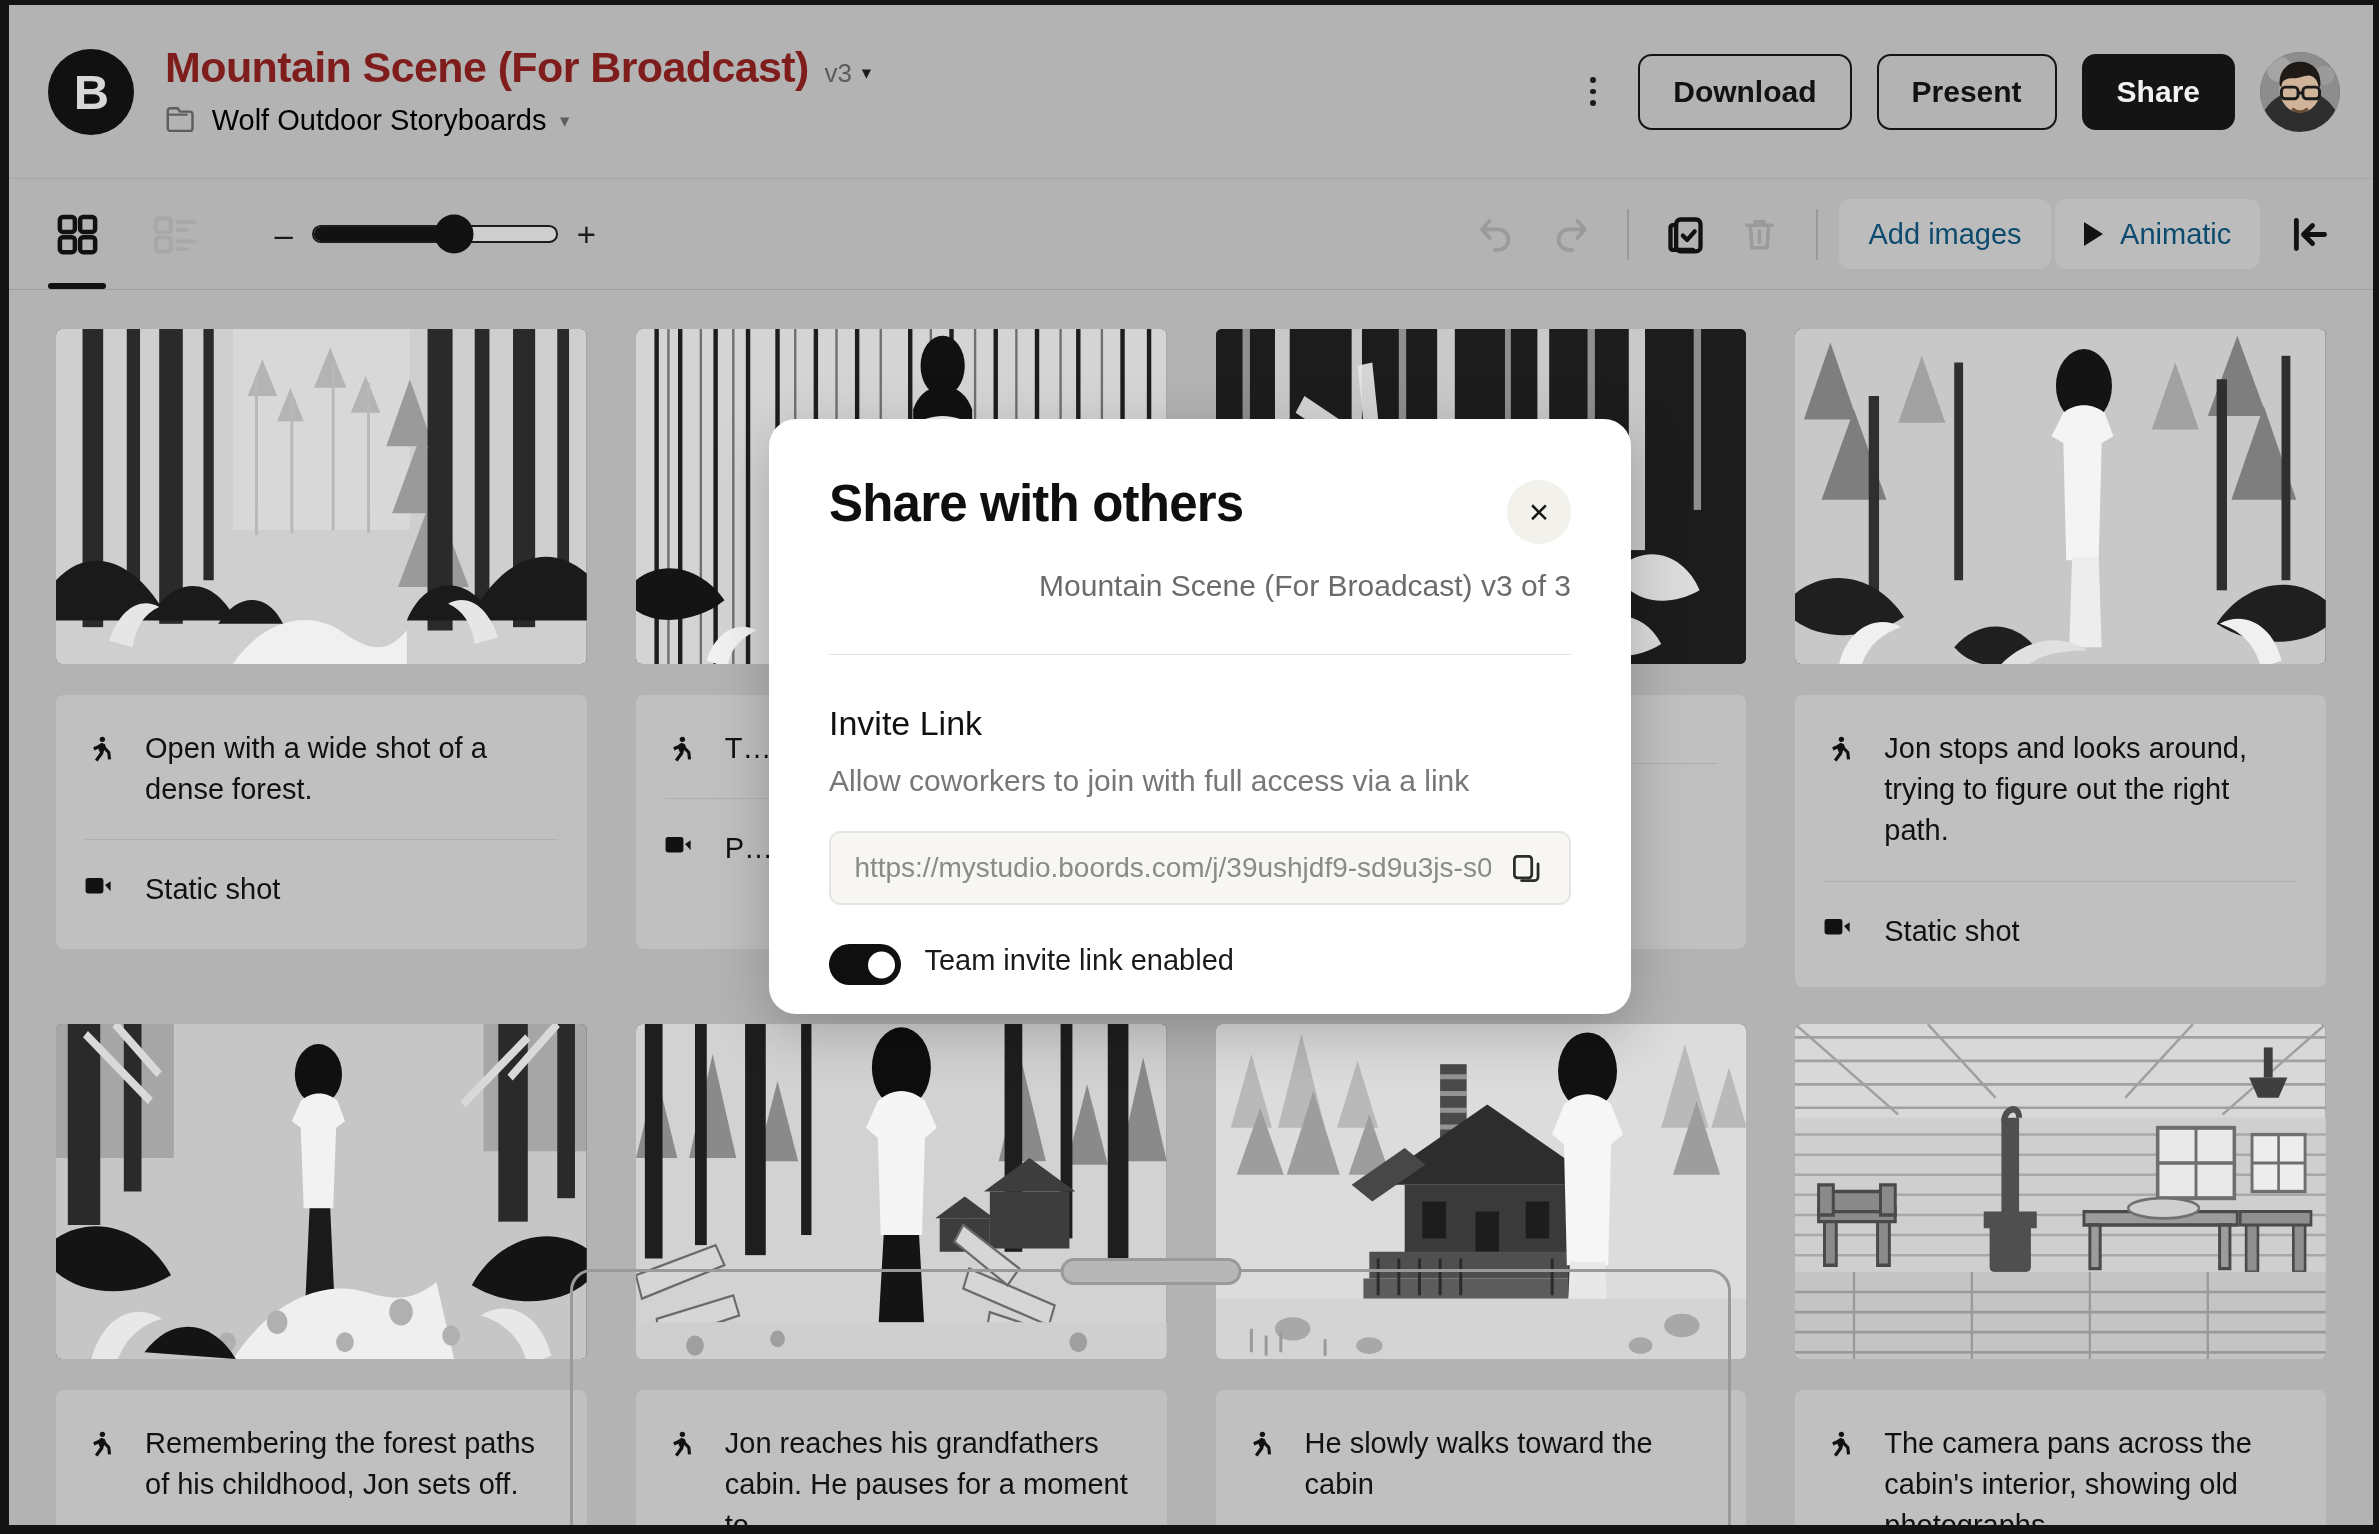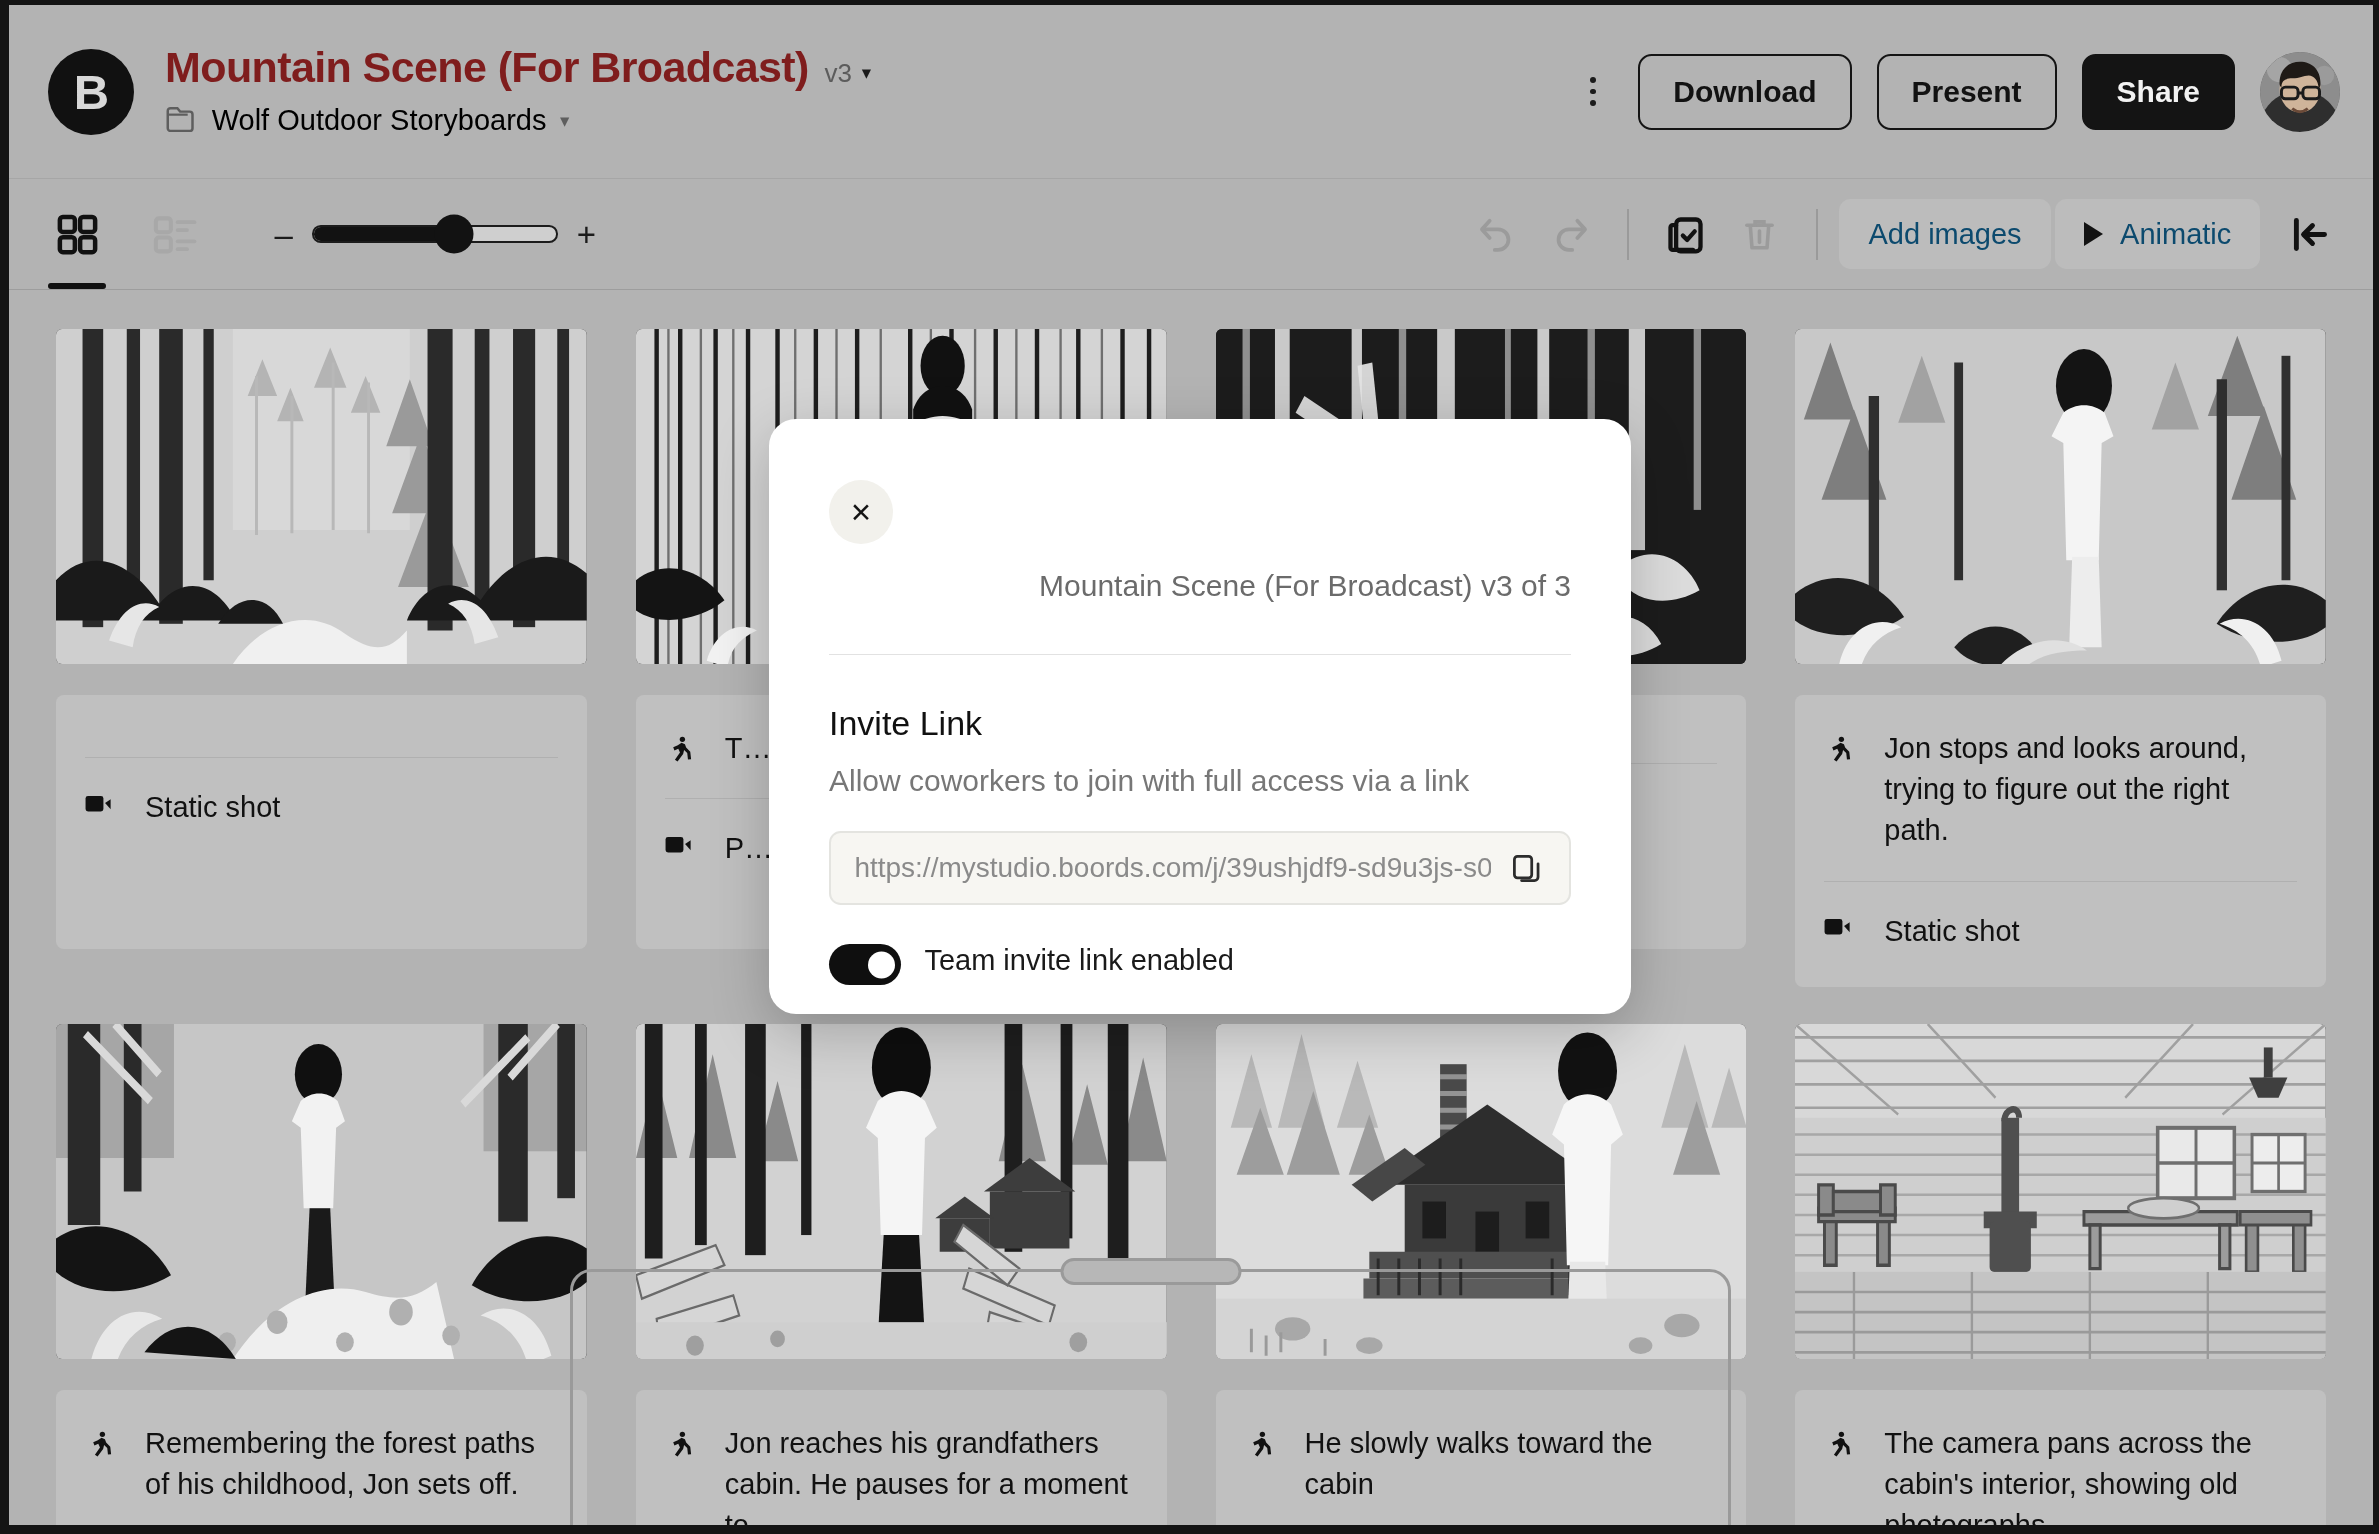--- a/index.html
+++ b/index.html
@@ -411,20 +411,29 @@
               <path d="M110 176c14-20 34-18 44 0z"></path>
             </g>
             <g fill="#e6e6e6">
               <path d="M36 186c8-20 22-26 34-20-10 4-16 12-18 24zM300 184c-8-20-22-26-34-20 10 4 16 12 18 24z"></path>
               <path d="M148 200c14-16 34-18 48-8-12 0-26 4-34 12z"></path>
             </g>
             <path d="M120 200c20-26 52-34 76-18 20 12 30 10 42-2v20z" fill="#f0f0f0"></path>
           </svg>
         </div>
         <div class="meta">
+          <div class="meta-line">
+            <span class="gl">
+              <svg width="29" height="31" viewBox="0 0 24 24" fill="#111">
+                <circle cx="14.4" cy="3.6" r="2.2"></circle>
+                <path d="M10.6 8.4 6.8 10.2l1 2.6 3.2-1.4 1.4 3-4.2 6 2.2 1.6 4.6-6.2.8-3.4 2.6 2.4.6 5.4 2.6-.2-.7-6.2-3.4-3.4-1-2.8-2.8-1.2z"></path>
+              </svg>
+            </span>
+            <span class="mtext">Open with a wide shot of a dense forest.</span>
+          </div>
           <div class="meta-div"></div>
           <div class="meta-line shot">
             <span class="gl">
               <svg width="29" height="21.5" viewBox="0 0 26 18" fill="#111">
                 <rect x="0.5" y="2" width="16" height="14" rx="2.2"></rect>
                 <path d="M18 8.4l5-3.4v9z"></path>
               </svg>
             </span>
             <span class="mtext">Static shot</span>
           </div>
@@ -811,20 +820,21 @@
     </div>
 
     <div class="selbox" style="left: 561px; top: 979px; width: 1161px; height: 546px;">
       <div class="selhandle"></div>
     </div>
   </div>
 
   <div class="overlay">
     <div class="modal">
       <div class="modal-head">
+        <div class="modal-title">Share with others</div>
         <div class="close-btn">×</div>
       </div>
       <div class="modal-sub">Mountain Scene (For Broadcast) v3 of 3</div>
 
       <div class="hr"></div>
 
       <div class="sec-title">Invite Link</div>
       <div class="sec-desc">Allow coworkers to join with full access via a link</div>
 
       <div class="linkfield">

